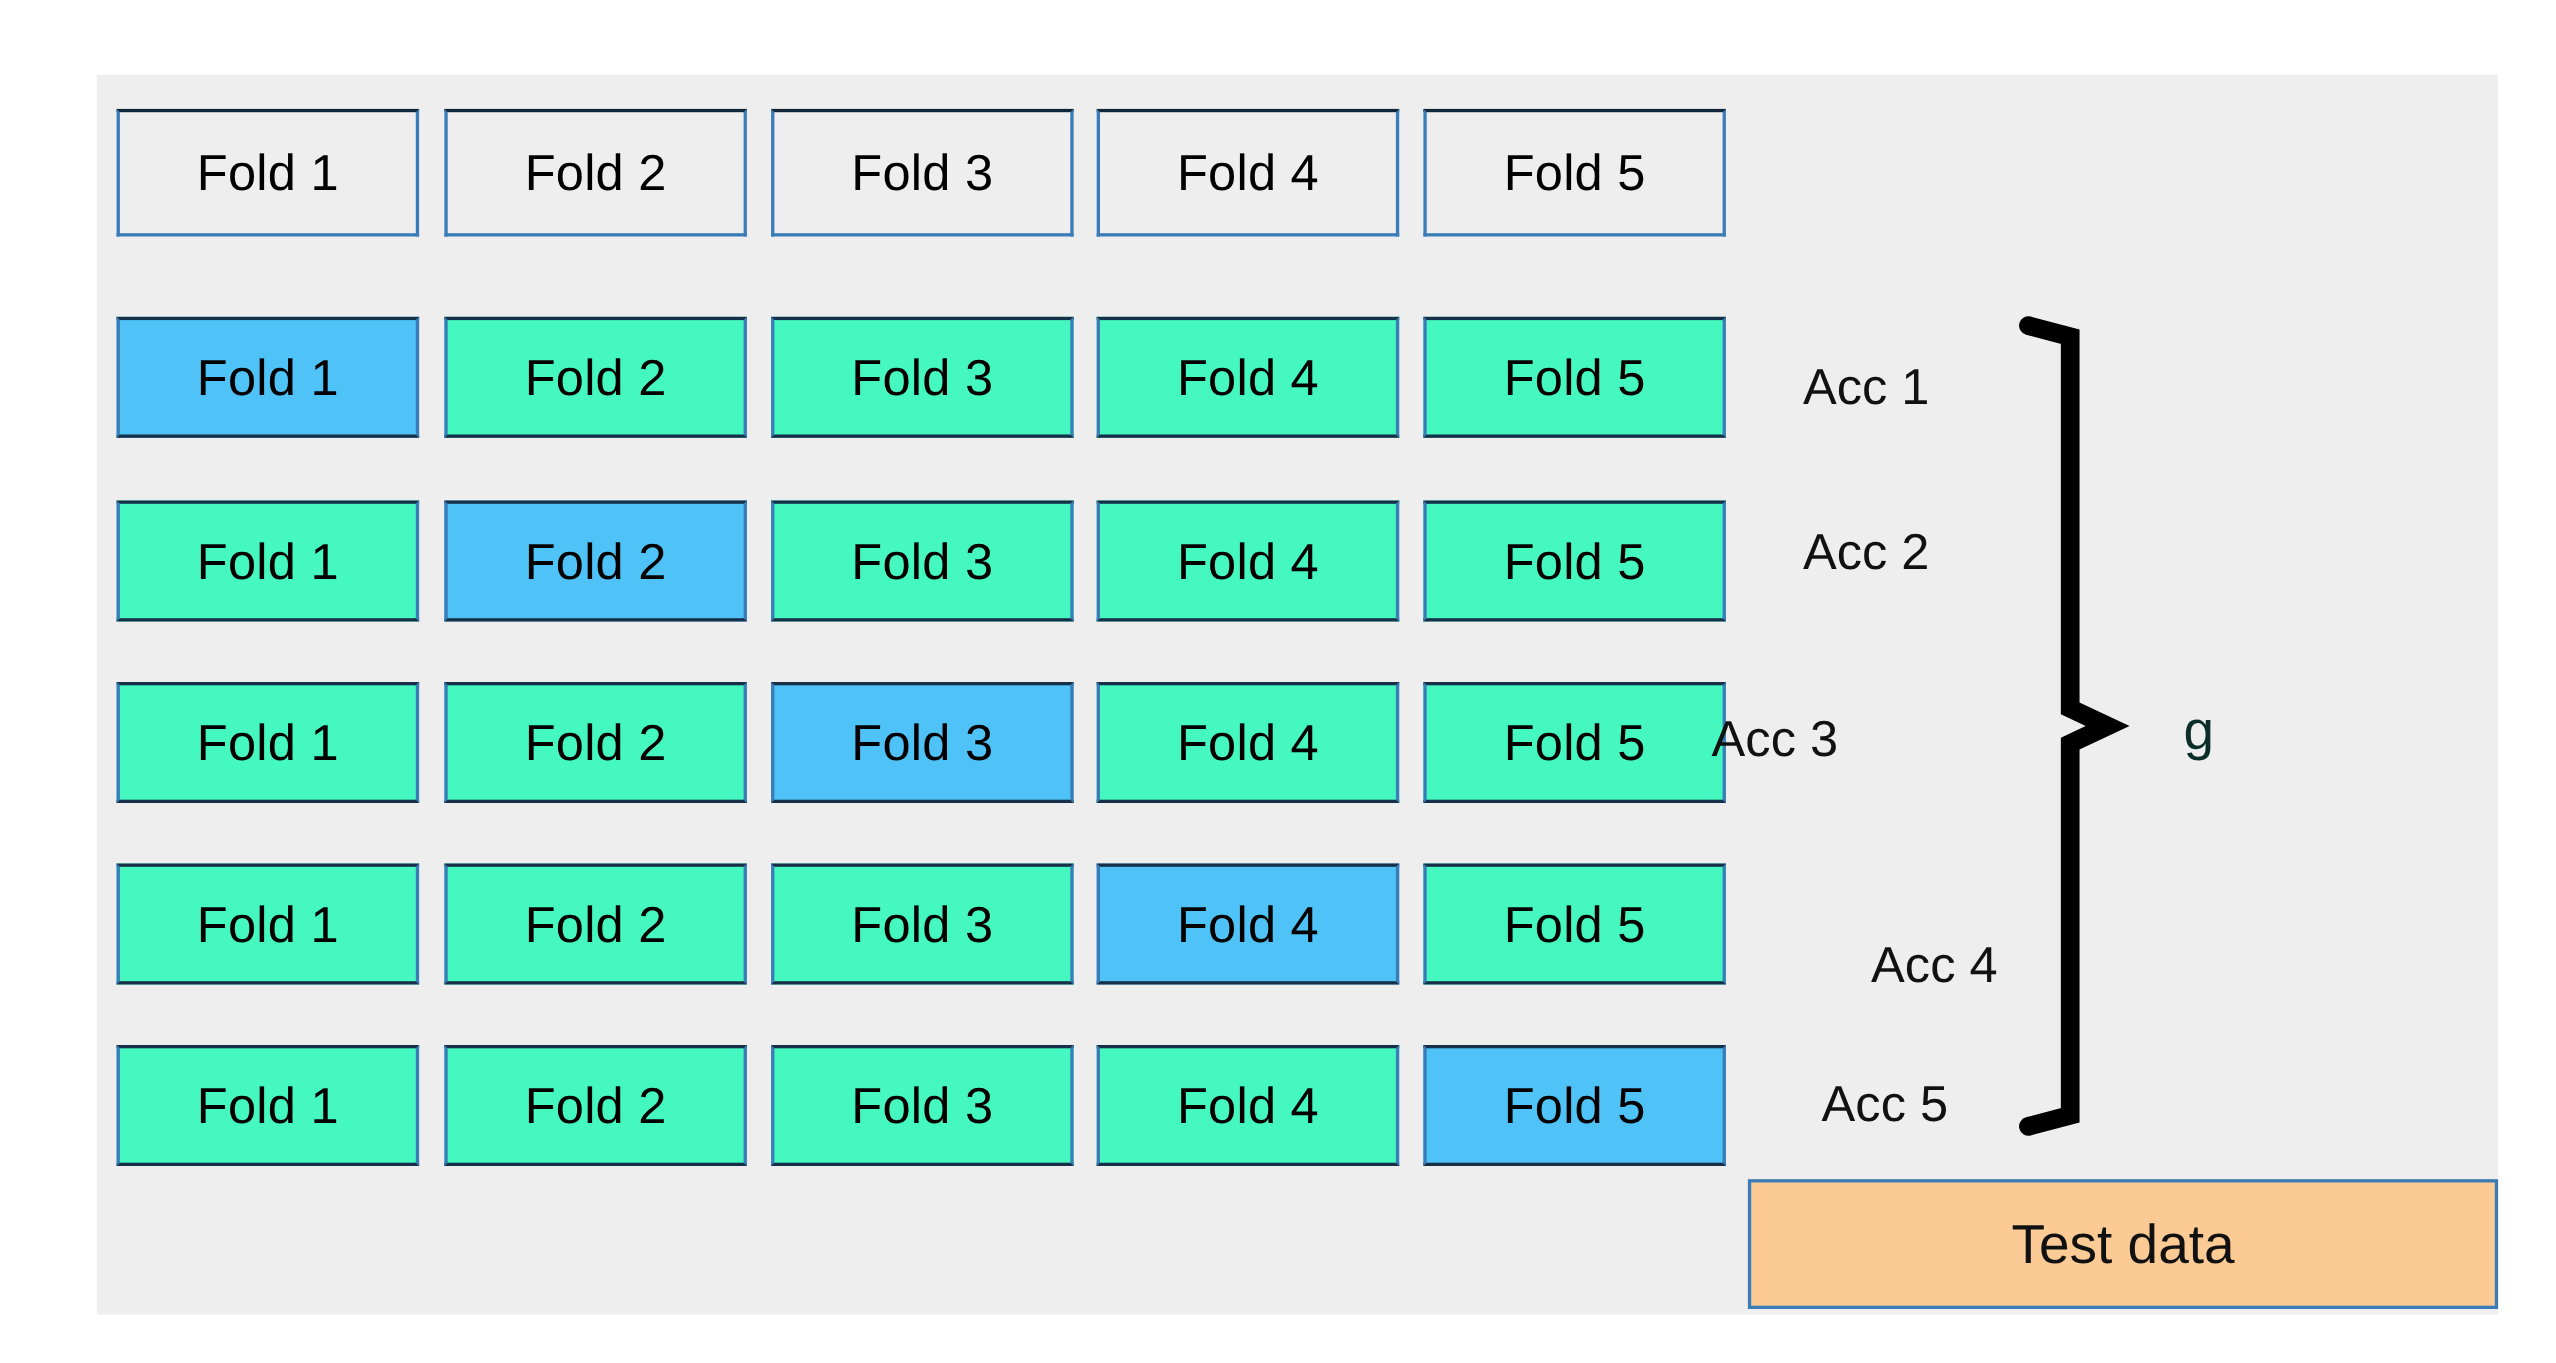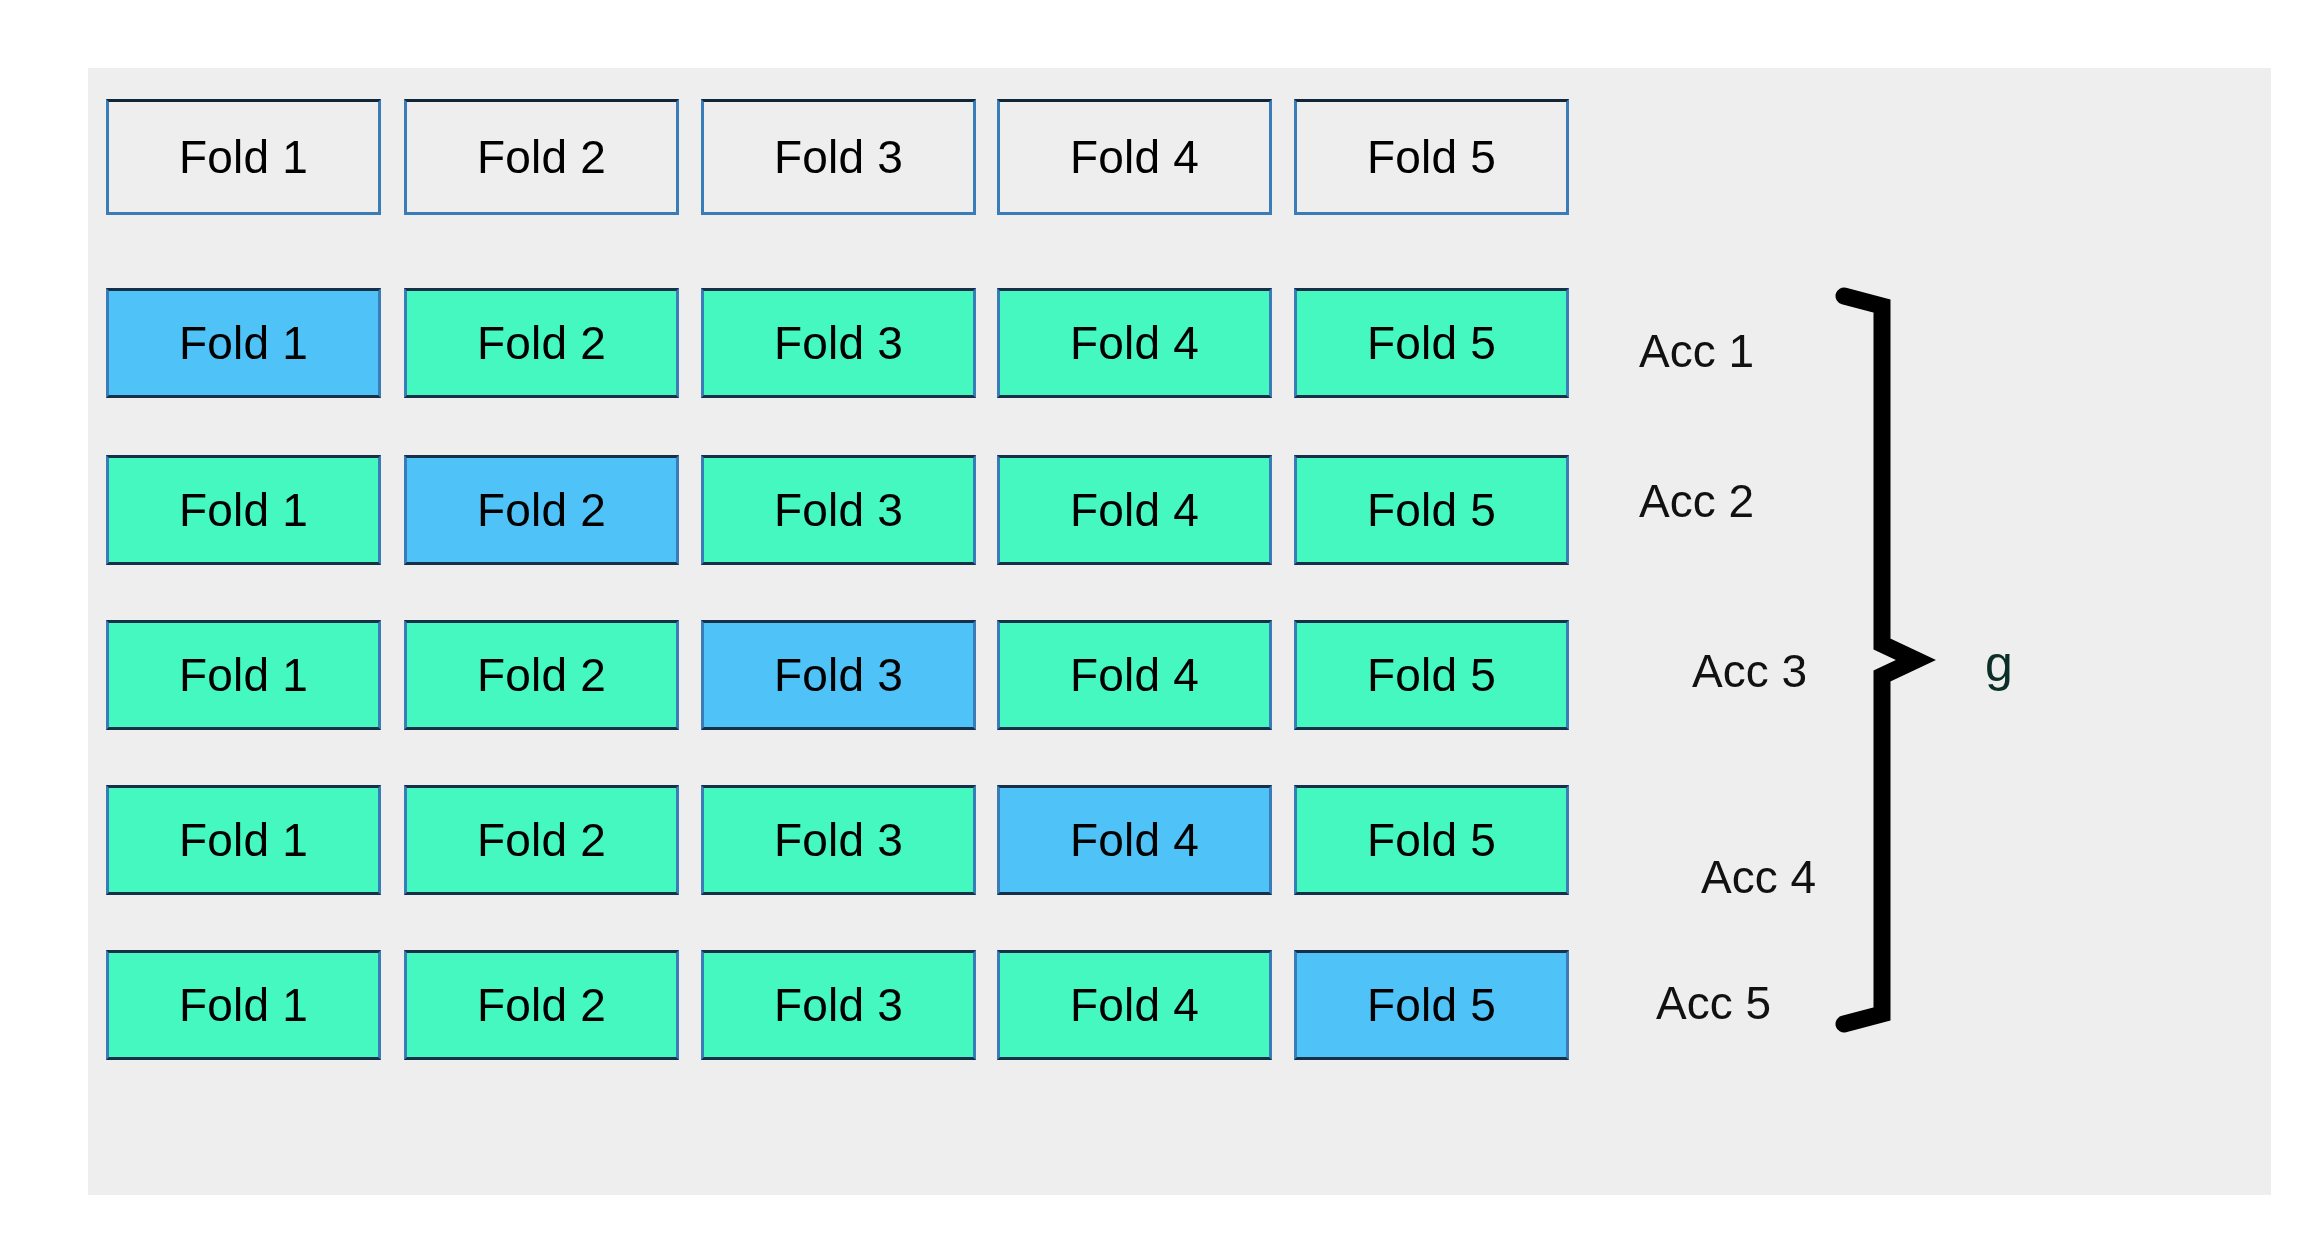--- a/index.html
+++ b/index.html
@@ -156,27 +156,28 @@
         <div class="fold-box train" style="left: 404px; top: 950px; width: 275px; height: 110px;">Fold 2</div>
         <div class="fold-box train" style="left: 701px; top: 950px; width: 275px; height: 110px;">Fold 3</div>
         <div class="fold-box train" style="left: 997px; top: 950px; width: 275px; height: 110px;">Fold 4</div>
         <div class="fold-box valid" style="left: 1294px; top: 950px; width: 275px; height: 110px;">Fold 5</div>
       </div>
     </div>
 
   <div id="acc-labels">
       <div class="acc-label" style="left: 1639px; top: 324px;">Acc 1</div>
       <div class="acc-label" style="left: 1639px; top: 474px;">Acc 2</div>
-      <div class="acc-label" style="left: 1692px; top: 644px; text-align: center;">Acc 3</div>
+      <div class="acc-label" style="left: 1556px; top: 644px; text-align: center;">Acc 3</div>
       <div class="acc-label" style="left: 1701px; top: 810px; margin-top: 40px;">Acc 4</div>
       <div class="acc-label" style="left: 1639px; top: 976px; margin-left: 17px;">Acc 5</div>
     </div>
 
   <div class="brace-wrap">
     <svg viewBox="0 0 90 744" xmlns="http://www.w3.org/2000/svg" aria-hidden="true">
       <path d="M 6 8 L 44 18 L 44 356 L 78 372 L 44 388 L 44 726 L 6 736" fill="none" stroke="#000000" stroke-width="17" stroke-linecap="round" stroke-linejoin="miter"></path>
     </svg>
   </div>
 
   <div class="g-label" style="left: 1985px; top: 635px;">g</div>
 
+  <div class="test-box" style="left: 1589px; top: 1072px; width: 682px; height: 118px;">Test data</div>
 
 </div>
 
 </body></html>

